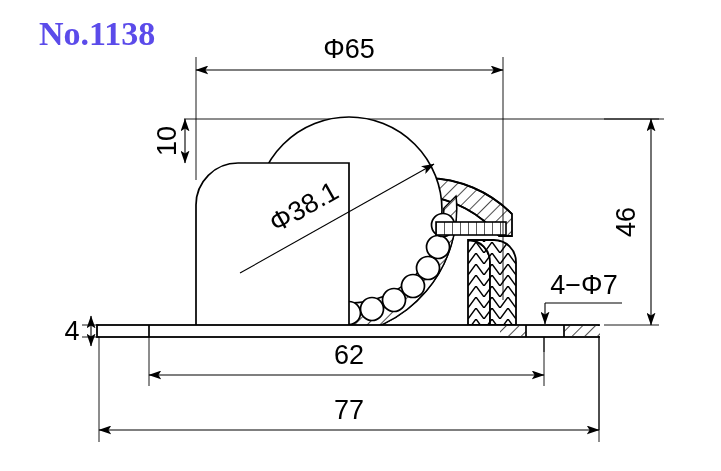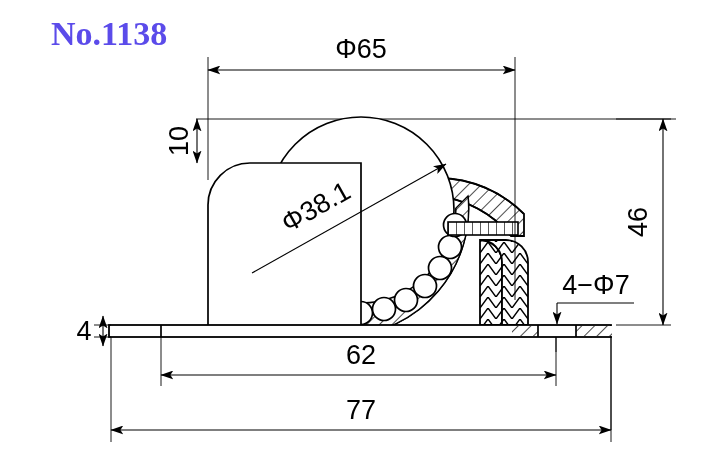--- a/index.html
+++ b/index.html
@@ -9,21 +9,21 @@
   }
   body {
     width: 721px;
     height: 471px;
     position: relative;
     font-family: "Liberation Sans", sans-serif;
     overflow: hidden;
   }
   #drawing-root {
     position: absolute;
-    left: 16px; top: 0;
+    left: 4px; top: 0;
     width: 608px;
     height: 471px;
   }
   svg#cad {
     display: block;
     width: 721px;
     height: 471px;
   }
   .part-label {
     font-family: "Liberation Serif", serif;

